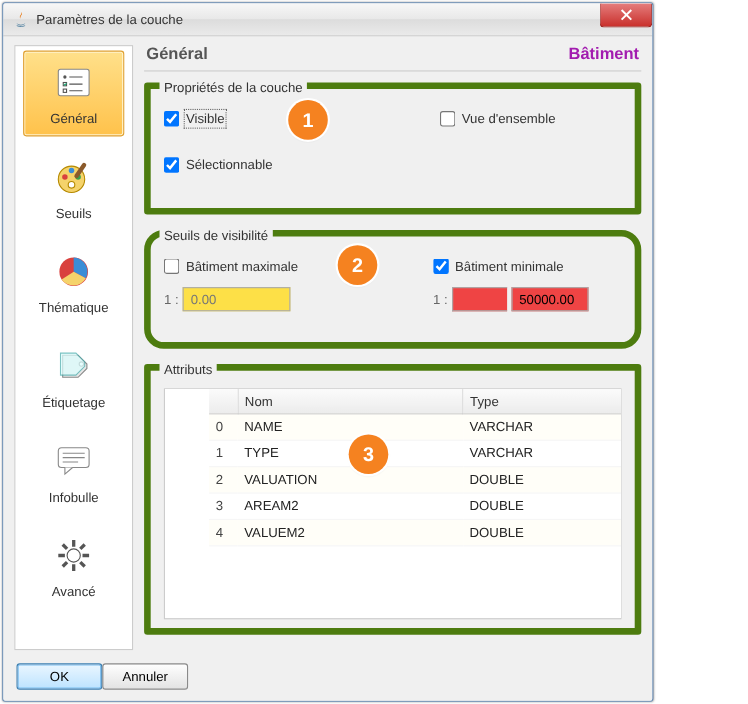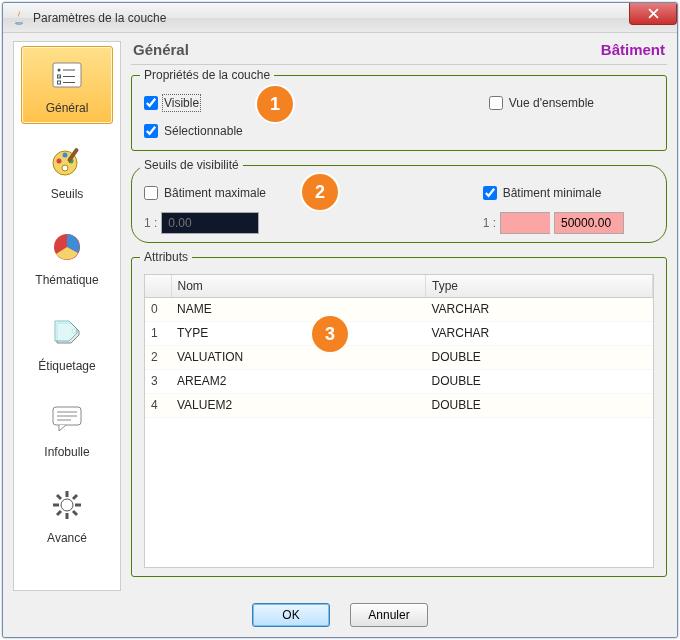--- a/index.html
+++ b/index.html
@@ -6,21 +6,21 @@
   html, body { margin: 0; padding: 0; }
   body {
     font-family: "Segoe UI", Tahoma, sans-serif;
     font-size: 12px;
     background: #fff;
     width: 680px; height: 640px;
     position: relative;
     color: #333;
   }
   .window {
-    width: 676px; height: 636px;
+    width: 592px; height: 636px;
     margin: 2px;
     border: 1px solid #6a8fb8;
     border-radius: 3px;
     box-shadow: 0 0 2px rgba(0,0,0,.4);
     display: flex; flex-direction: column;
     background: #f0f0f0;
     overflow: hidden;
   }
   .titlebar {
     height: 30px;
@@ -101,24 +101,24 @@
   .header-row {
     display: flex; justify-content: space-between; align-items: baseline;
     padding: 0 2px 6px 2px;
     border-bottom: 1px solid #ccc;
     margin-bottom: 10px;
   }
   .header-row .section-title { font-size: 15px; font-weight: bold; color: #555; }
   .header-row .layer-name { font-size: 15px; font-weight: bold; color: #a21caf; }
 
   .group {
-    border: 1px solid #4d7c0f;
+    border: 6px solid #4d7c0f;
     border-radius: 3px;
     margin: 0 0 14px 0;
-    padding: 16px 12px 8px;
+    padding: 16px 12px 28px;
     position: relative;
     background: #f0f0f0;
   }
   .group-title {
     position: absolute; top: -8px; left: 8px;
     background: #f0f0f0; padding: 0 4px;
     font-size: 12px; color: #333;
   }
   .row { display: flex; align-items: center; gap: 32px; }
   .checkbox-field {
@@ -129,57 +129,57 @@
     width: 14px; height: 14px; margin: 0;
   }
   .checkbox-field label { font-size: 12px; }
   .focus-ring { outline: 1px dotted #666; outline-offset: 1px; }
   .scale-row {
     display: flex; align-items: center; gap: 4px;
     margin-top: 8px;
   }
   .scale-row .prefix { color: #666; }
   .scale-input {
-    border: 1px solid #aaa; background: #fca5a5;
+    border: 1px solid #aaa; background: #ef4444;
     height: 22px; width: 98px; padding: 0 6px;
     font-size: 12px;
   }
-  .scale-input[disabled] { background: #0f172a; color: #777; }
+  .scale-input[disabled] { background: #fde047; color: #777; }
   .scale-input.split {
     width: 50px; border-right: none;
   }
   .scale-input.split-right {
     width: 70px; text-align: left;
   }
 
   .group.attr { flex: 1; display: flex; flex-direction: column; padding-bottom: 8px; }
   .table-wrap {
     flex: 1; background: #fff; border: 1px solid #ccc;
     overflow: auto; min-height: 0;
   }
-  table { border-collapse: collapse; width: 100%; font-size: 12px; }
+  table { border-collapse: collapse; width: 100%; font-size: 12px; margin-left: 40px; }
   thead th {
     text-align: left; font-weight: normal;
     background: linear-gradient(to bottom, #fbfbfb, #ececec);
     border-right: 1px solid #ddd;
     border-bottom: 1px solid #ccc;
     height: 22px; padding: 0 6px;
     color: #333;
   }
   thead th.idx { width: 26px; }
   tbody td {
     height: 24px; padding: 0 6px;
     border-bottom: 1px solid #f6f6f6;
     color: #222;
   }
   tbody tr:nth-child(odd) { background: #fffef8; }
   tbody td.idx { width: 26px; color: #444; }
 
   .footer {
-    display: flex; justify-content: center; gap: 20px;
+    display: flex; justify-content: flex-start; gap: 0;
     padding: 8px 12px 10px;
   }
   .btn {
     min-width: 78px; height: 24px;
     border: 1px solid #8a8a8a; border-radius: 3px;
     background: linear-gradient(to bottom, #fefefe, #e3e3e3);
     font-size: 12px; cursor: pointer;
   }
   .btn.primary {
     border: 1px solid #3c7fb1;
@@ -314,21 +314,21 @@
             <div class="checkbox-field">
               <input type="checkbox" checked="" style="">
               <label class="focus-ring">Visible</label>
             </div>
             <div style="flex:1"></div>
             <div class="checkbox-field" style="margin-right:60px;">
               <input type="checkbox" style="">
               <label>Vue d'ensemble</label>
             </div>
           </div>
-          <div class="row" style="margin-top:6px;">
+          <div class="row" style="margin-top:20px;">
             <div class="checkbox-field">
               <input type="checkbox" checked="" style="">
               <label>Sélectionnable</label>
             </div>
           </div>
           <span class="badge" style="top:10px; left:125px;">1</span>
         </div>
 
         <div class="group" style="position:relative;border-radius:18px;">
           <span class="group-title">Seuils de visibilité</span>

